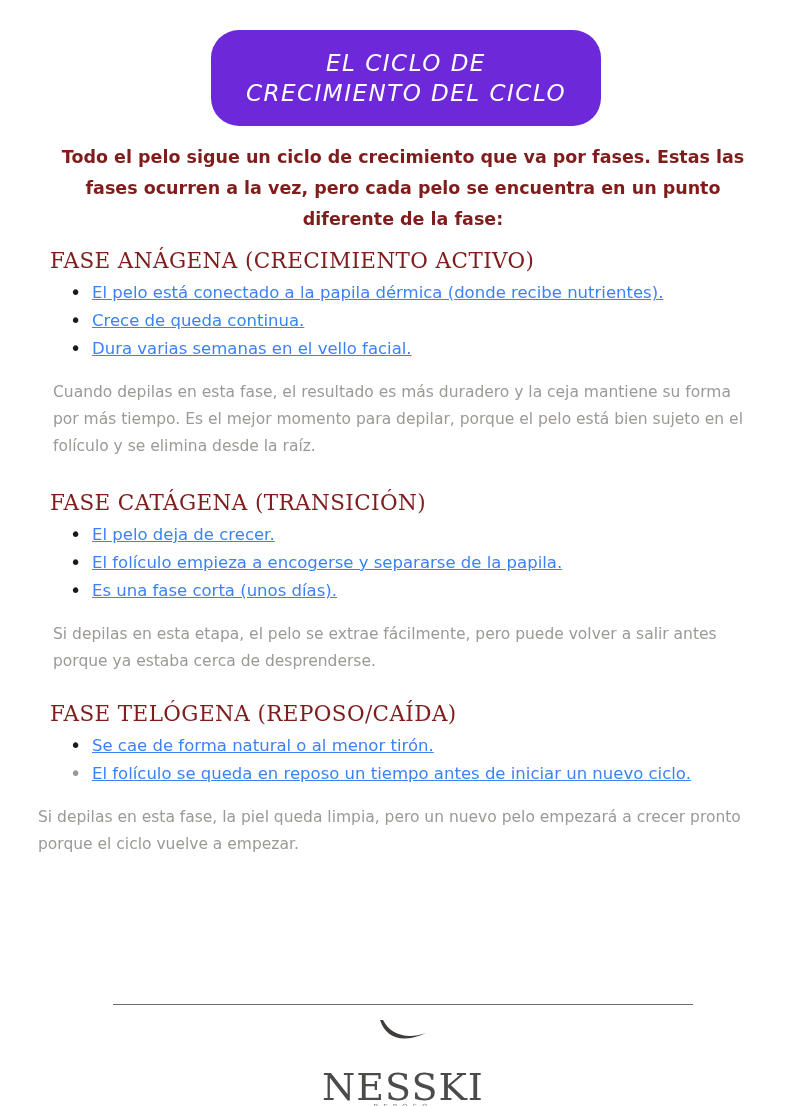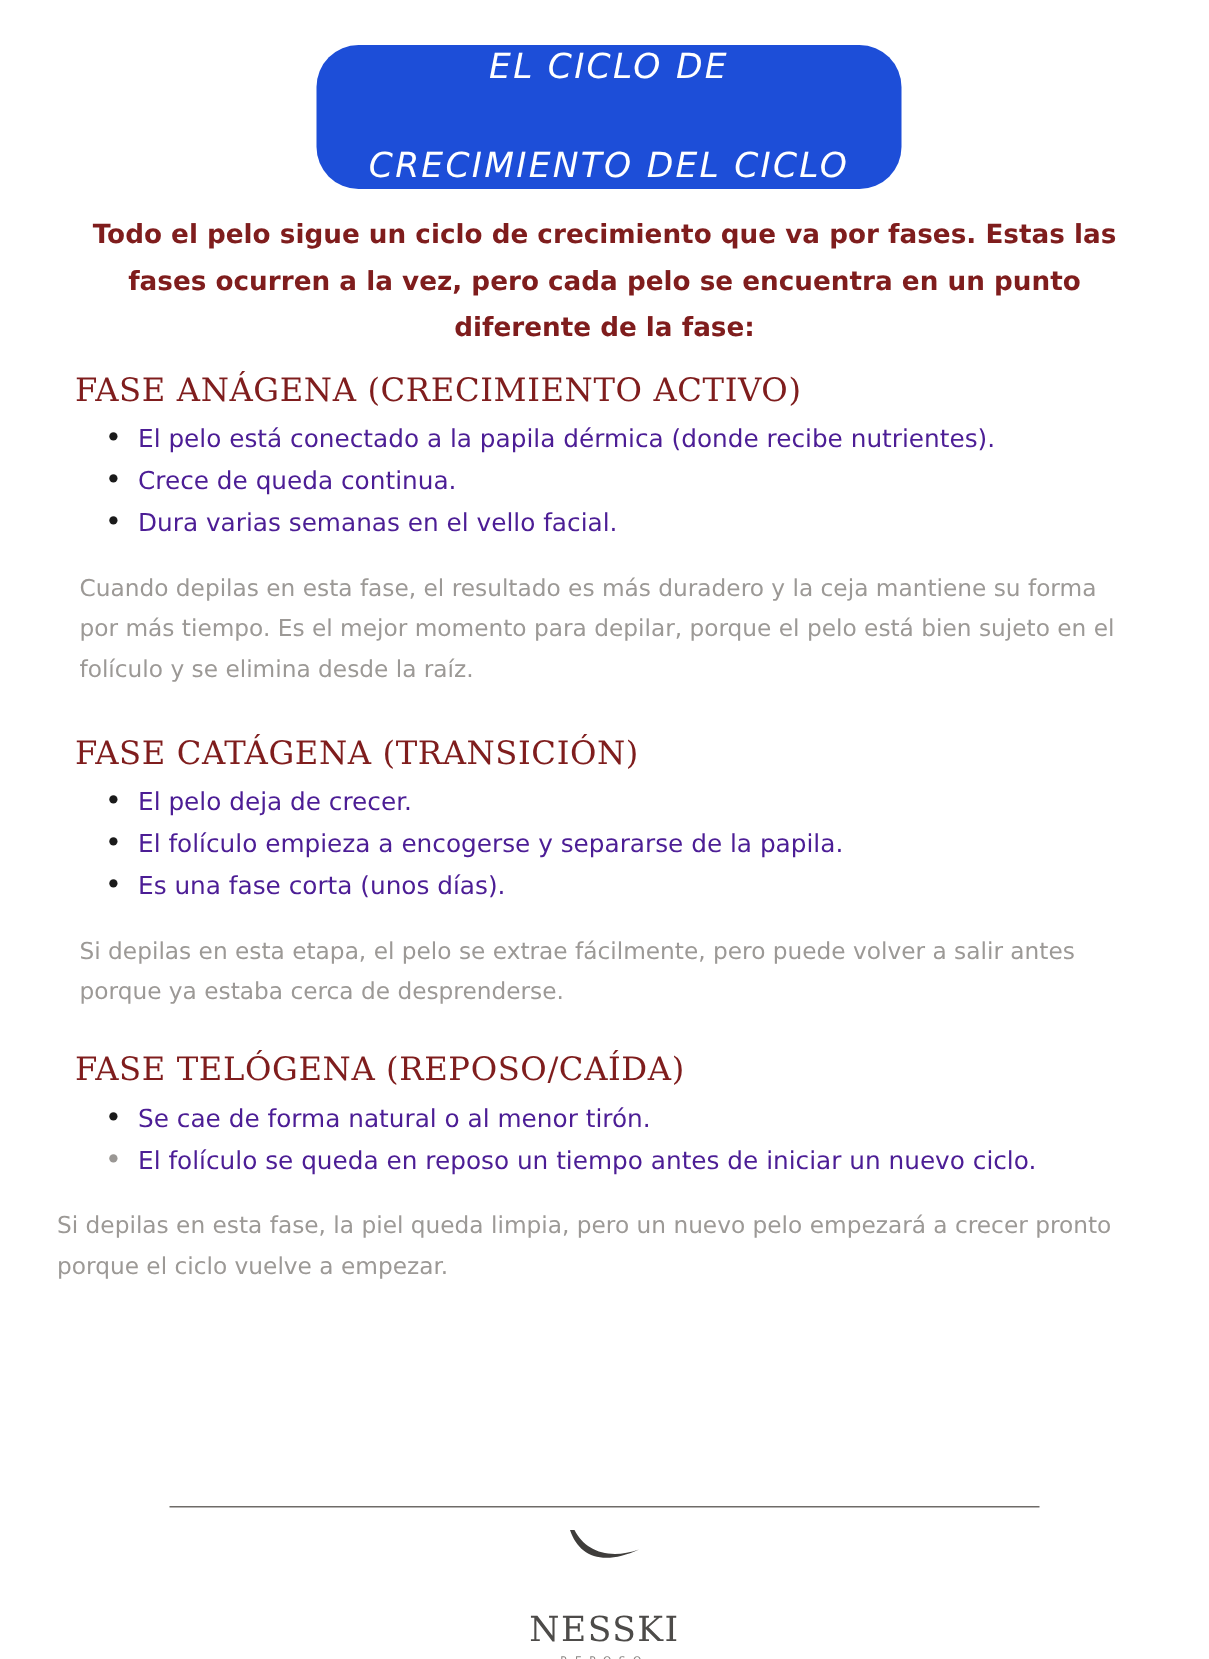--- a/index.html
+++ b/index.html
@@ -22,26 +22,26 @@
     box-sizing: border-box;
   }
 
   
   .title-banner {
     position: absolute;
     left: 211px;
     top: 30px;
     width: 390px;
     height: 96px;
-    background: #1d4ed8;
+    background: #6d28d9;
     border-radius: 28px;
     display: flex;
     flex-direction: column;
     align-items: center;
-    justify-content: space-between;
+    justify-content: center;
     box-sizing: border-box;
   }
   .title-line {
     color: #ffffff;
     font-family: "DejaVu Sans", sans-serif;
     font-size: 23px;
     letter-spacing: 1.5px;
     font-style: italic;
     font-weight: 400;
     line-height: 30px;
@@ -86,22 +86,23 @@
   ul.bullets {
     list-style: none;
     margin: 0;
     padding: 0 0 0 70px;
   }
   ul.bullets li {
     position: relative;
     font-family: "DejaVu Sans", sans-serif;
     font-size: 16.5px;
     line-height: 28px;
-    color: #4c1d95;
+    color: #3b82f6;
     padding-left: 22px;
+    text-decoration: underline;
   }
   ul.bullets li::before {
     content: "\2022";
     position: absolute;
     left: 0;
     top: -1px;
     font-size: 19px;
     color: #1a1a1a;
   }
   ul.bullets li.soft::before {
@@ -148,21 +149,21 @@
     text-align: center;
   }
   .logo-mark {
     display: block;
     margin: 0 auto 2px auto;
     width: 54px;
     height: 26px;
   }
   .logo-text {
     font-family: "DejaVu Serif", serif;
-    font-size: 23px;
+    font-size: 38px;
     letter-spacing: 1px;
     color: #4d4b49;
     line-height: 30px;
     margin-top: 28px;
   }
   .logo-sub {
     font-family: "DejaVu Sans", sans-serif;
     font-size: 7px;
     letter-spacing: 5px;
     color: #8b8885;

